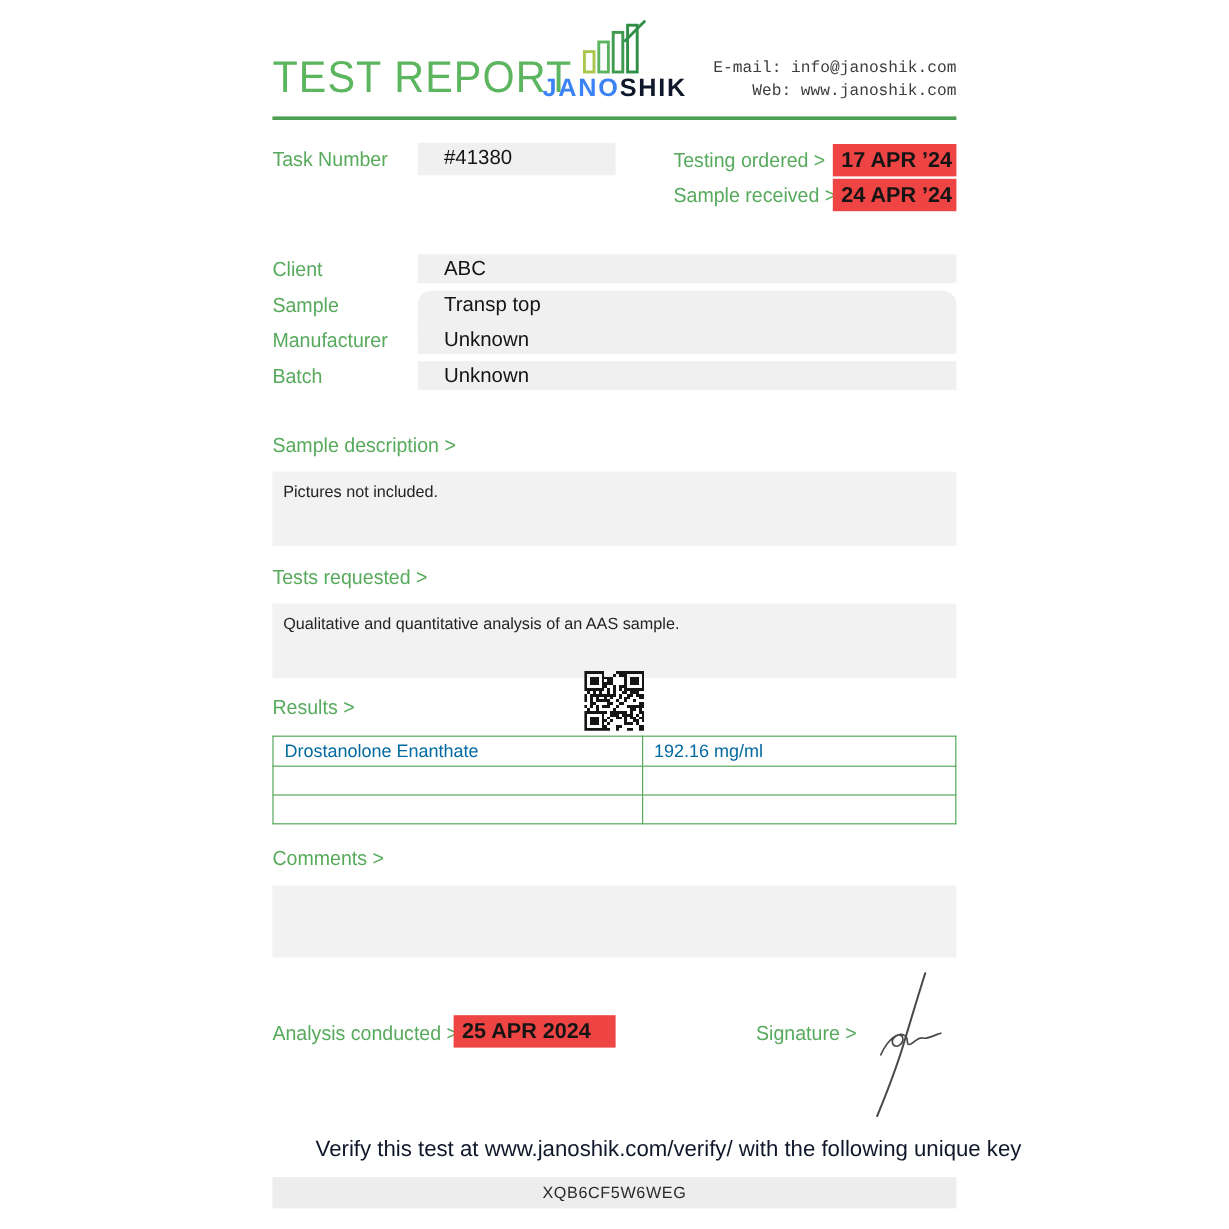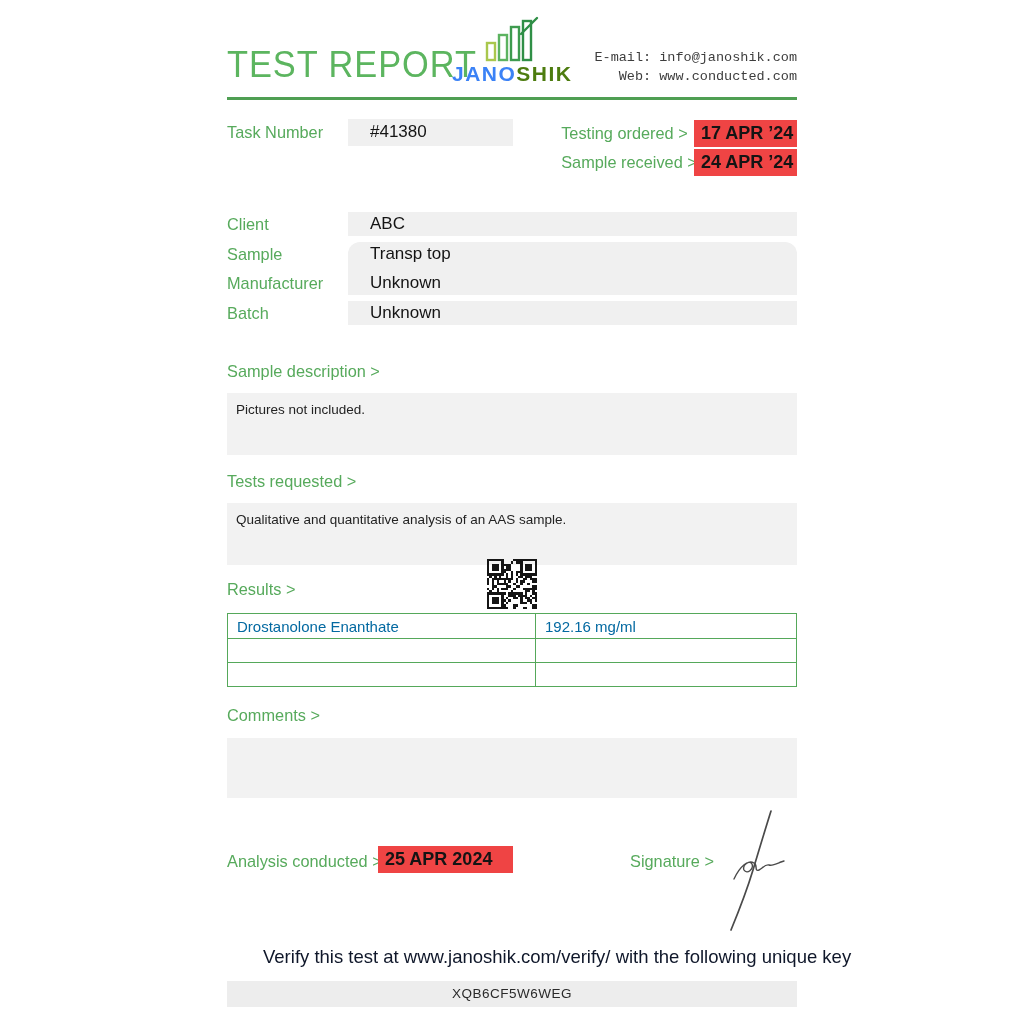--- a/index.html
+++ b/index.html
@@ -10,21 +10,21 @@
   .abs{position:absolute;}
   
   .title{
     left:227px;top:44px;font-size:37px;font-weight:400;letter-spacing:1px;
     color:#5cb55f;transform:scaleX(.93);transform-origin:left top;white-space:nowrap;
   }
   .logo{left:452px;top:16px;width:120px;text-align:center;}
   .logo .bars{display:block;margin:0 auto;}
   .wordmark{font-size:21px;font-weight:bold;letter-spacing:1.5px;white-space:nowrap;}
   .wm-dark{color:#3b82f6;text-align:right;}
-  .wm-green{color:#4d7c0f;}
+  .wm-green{color:#0f172a;}
   .contact{right:227px;top:48px;text-align:right;font-size:13.5px;line-height:19px;color:#3d3d3d;font-family:Liberation Mono, monospace;}
   .rule{left:227px;top:97px;width:570px;height:3px;background:#4f9f53;}
   
   .glabel{color:#57aa5c;font-size:17px;white-space:nowrap;transform:scaleX(.96);transform-origin:left top;}
   
   .field{background:#f0f0f0;font-size:17px;color:#141414;line-height:26px;padding-left:22px;box-sizing:border-box;white-space:nowrap;overflow:hidden;}
   .date-field{background:#ef4444;font-size:18px;font-weight:bold;color:#141414;line-height:27px;padding-left:7px;box-sizing:border-box;white-space:nowrap;}
   .rlabel{text-align:right;}
   
   .gbox{background:#f2f2f2;font-size:13.5px;color:#232323;padding:9px 9px;box-sizing:border-box;}
@@ -50,21 +50,21 @@
       <rect x="43" y="5" width="8" height="39" fill="none" stroke="#2f8f46" stroke-width="2.4"></rect>
       <polyline points="41,18 57,2" fill="none" stroke="#2f8f46" stroke-width="2.4" stroke-linecap="round"></polyline>
     </svg>
     <div class="wordmark">
       <span class="wm-dark">JANO</span><span class="wm-green">SHIK</span>
     </div>
   </div>
 
   <div class="abs contact">
     <div>E-mail: info@janoshik.com</div>
-    <div>Web: www.conducted.com</div>
+    <div>Web: www.janoshik.com</div>
   </div>
 
   <div class="abs rule"></div>
 
   <div class="abs glabel" style="left:227px;top:123px;">Task Number</div>
   <div class="abs field" style="left:348px;top:119px;width:165px;height:27px;">#41380</div>
 
   <div class="abs glabel rlabel" style="left:556px;top:124px;width:130px;transform-origin:right top;">Testing ordered &gt;</div>
   <div class="abs date-field" style="left:694px;top:120px;width:103px;height:27px;">17 APR ’24</div>
 

